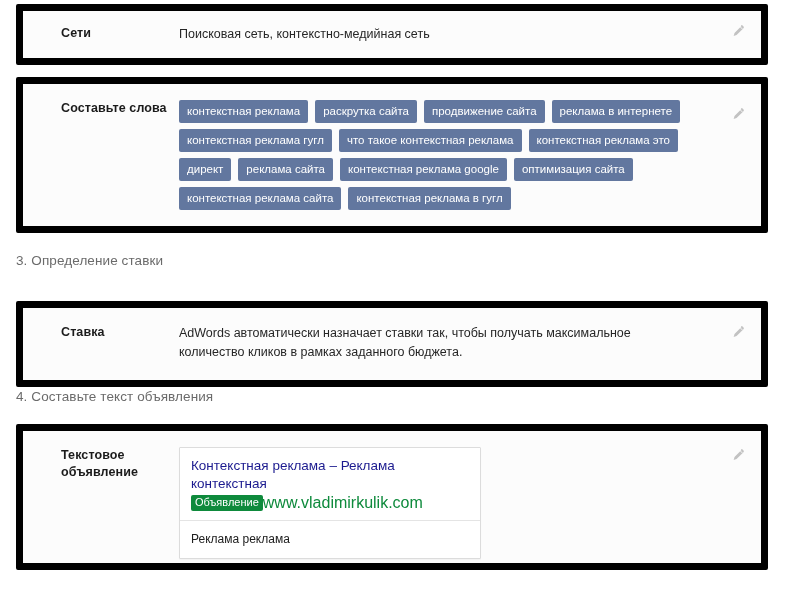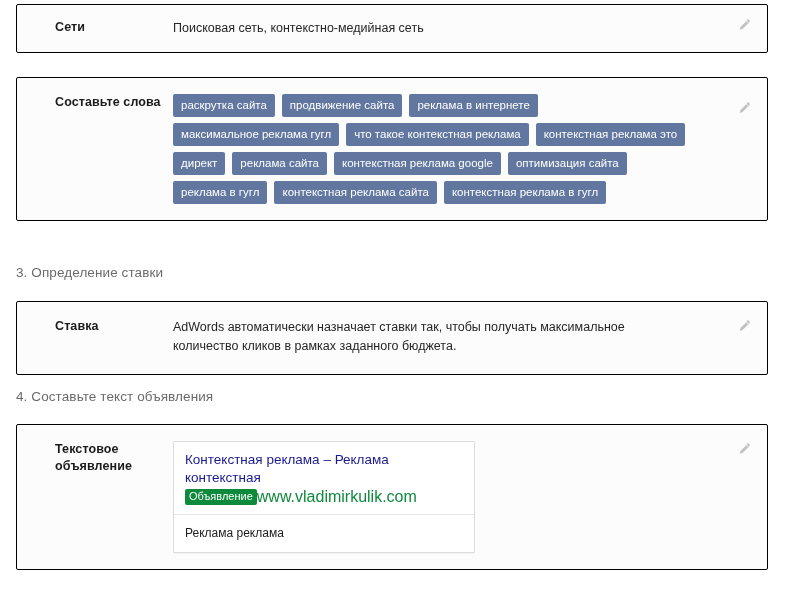--- a/index.html
+++ b/index.html
@@ -19,21 +19,21 @@
     height: 591px;
     background: #ffffff;
   }
 
   
   .card {
     position: absolute;
     left: 16px;
     width: 752px;
     background: #fcfcfc;
-    border: 1px solid #000000;
+    border: 7px solid #000000;
     border-radius: 2px;
   }
 
   .card-inner {
     position: relative;
     display: flex;
     align-items: flex-start;
     padding: 14px 0 14px 0;
     min-height: 40px;
   }
@@ -164,45 +164,45 @@
         </svg>
       </div>
     </div>
   </div>
 
   <div class="card" style="top:77px;">
     <div class="card-inner" style="padding:16px 0 16px 0;">
       <div class="row-label">Составьте слова</div>
       <div class="row-value" style="padding-right:70px;">
         <div class="tags">
+          <span class="tag">контекстная реклама</span>
           <span class="tag">раскрутка сайта</span>
           <span class="tag">продвижение сайта</span>
           <span class="tag">реклама в интернете</span>
-          <span class="tag">максимальное реклама гугл</span>
+          <span class="tag">контекстная реклама гугл</span>
           <span class="tag">что такое контекстная реклама</span>
           <span class="tag">контекстная реклама это</span>
           <span class="tag">директ</span>
           <span class="tag">реклама сайта</span>
           <span class="tag">контекстная реклама google</span>
           <span class="tag">оптимизация сайта</span>
-          <span class="tag">реклама в гугл</span>
           <span class="tag">контекстная реклама сайта</span>
           <span class="tag">контекстная реклама в гугл</span>
         </div>
       </div>
       <div class="edit-icon" style="top:20px;">
         <svg width="15" height="15" viewBox="0 0 16 16" aria-hidden="true">
           <path d="M11.6 1.6a1.3 1.3 0 0 1 1.85 0l0.95 0.95a1.3 1.3 0 0 1 0 1.85l-7.4 7.4-3.1 0.9 0.9-3.1 7.4-7.4z" fill="#b9b9b9"></path>
           <path d="M10.6 2.7l2.7 2.7" stroke="#ffffff" stroke-width="0.9" fill="none"></path>
         </svg>
       </div>
     </div>
   </div>
 
-  <div class="section-heading" style="top:265px;text-align:right;">3. Определение ставки</div>
+  <div class="section-heading" style="top:253px;text-align:right;">3. Определение ставки</div>
 
   <div class="card" style="top:301px;">
     <div class="card-inner" style="padding:16px 0 18px 0;">
       <div class="row-label">Ставка</div>
       <div class="row-value" style="max-width:500px;padding-right:0;">AdWords автоматически назначает ставки так, чтобы получать максимальное количество кликов в рамках заданного бюджета.</div>
       <div class="edit-icon" style="top:14px;">
         <svg width="15" height="15" viewBox="0 0 16 16" aria-hidden="true">
           <path d="M11.6 1.6a1.3 1.3 0 0 1 1.85 0l0.95 0.95a1.3 1.3 0 0 1 0 1.85l-7.4 7.4-3.1 0.9 0.9-3.1 7.4-7.4z" fill="#b9b9b9"></path>
           <path d="M10.6 2.7l2.7 2.7" stroke="#ffffff" stroke-width="0.9" fill="none"></path>
         </svg>

